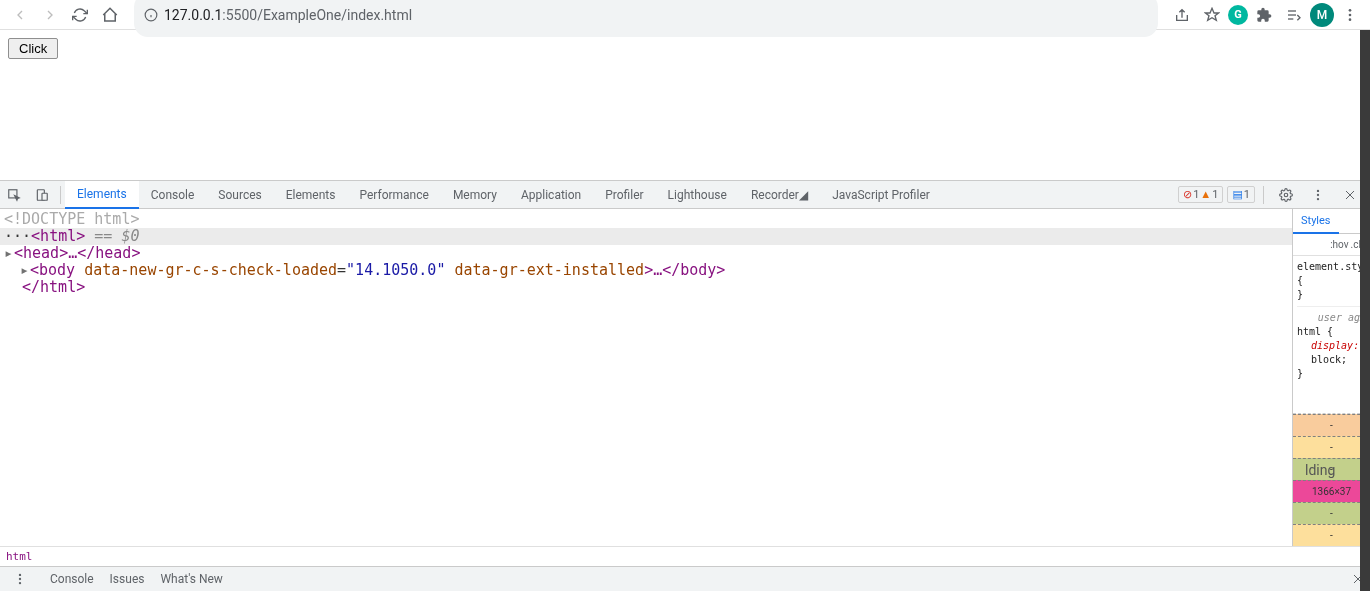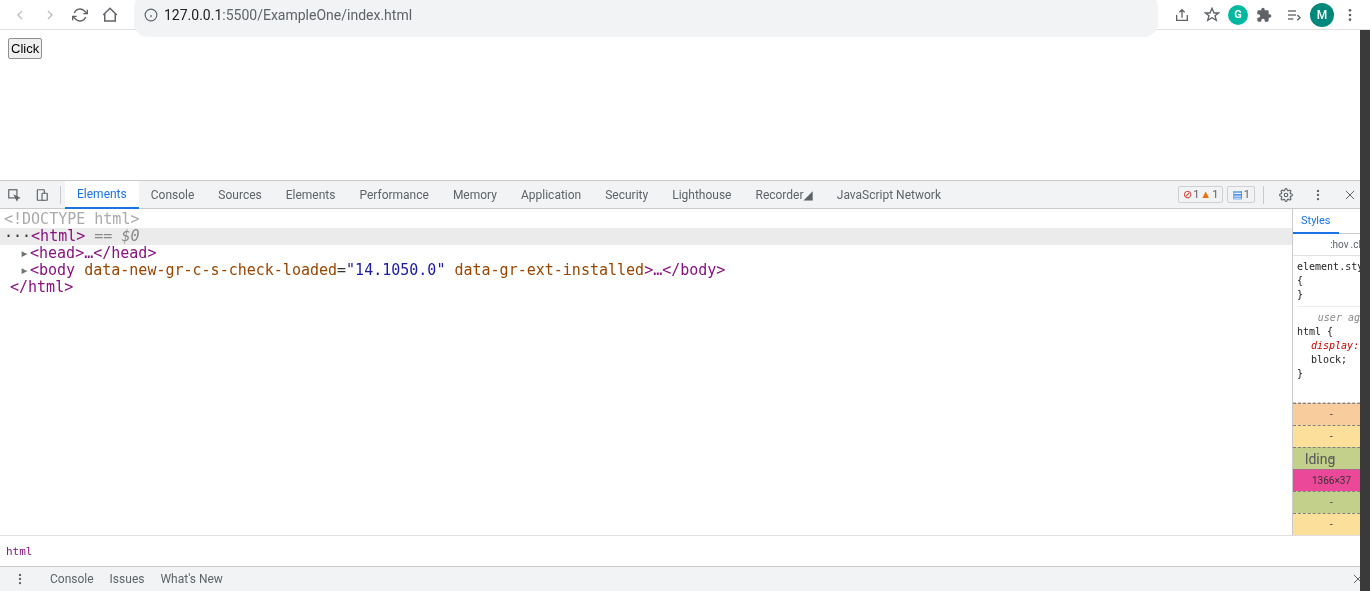--- a/index.html
+++ b/index.html
@@ -11,21 +11,21 @@
 .nav-btn.dis { color: #bdbdbd; }
 .url-bar { flex: 1; height: 44px; background: #f1f3f4; border-radius: 14px; margin: 0 8px; display: flex; align-items: center; padding: 0 10px; color: #5f6368; font-size: 14px; gap: 6px; }
 .url-text { color: #202124; }
 .url-text .host { color: #202124; }
 .url-text .path { color: #5f6368; }
 .profile-dot { width: 24px; height: 24px; border-radius: 50%; background: #00897b; color: #fff; display: flex; align-items: center; justify-content: center; font-size: 12px; font-weight: 500; }
 .ext-icon { width: 20px; height: 20px; border-radius: 50%; background: #00b8a0; color: #fff; display: flex; align-items: center; justify-content: center; font-size: 11px; font-weight: bold; }
 
 
 .page-area { background: #fff; padding: 8px; height: 150px; }
-.click-btn { padding: 2px 2px; background: #efefef; border: 1px solid #8f8f8f; border-radius: 2px; font-size: 13px; cursor: pointer; }
+.click-btn { padding: 2px 10px; background: #efefef; border: 1px solid #8f8f8f; border-radius: 2px; font-size: 13px; cursor: pointer; }
 
 
 .devtools { position: absolute; bottom: 25px; left: 0; right: 0; top: 180px; display: flex; flex-direction: column; border-top: 1px solid #cacaca; background: #fff; }
 
 .dt-tabs { height: 28px; background: #f1f3f4; display: flex; align-items: center; border-bottom: 1px solid #cacaca; font-size: 12px; color: #5f6368; text-align: center; }
 .dt-tool-icon { width: 28px; height: 28px; display: flex; align-items: center; justify-content: center; }
 .dt-sep { width: 1px; height: 18px; background: #cacaca; margin: 0 4px; }
 .dt-tab { padding: 0 12px; height: 28px; display: flex; align-items: center; cursor: pointer; }
 .dt-tab.active { color: #1a73e8; border-bottom: 2px solid #1a73e8; background: #fff; }
 .dt-right { margin-left: auto; display: flex; align-items: center; gap: 4px; padding-right: 6px; }
@@ -55,21 +55,21 @@
 .css-ua { color: #888; font-style: italic; text-align: right; }
 
 .box-model { border-top: 1px dashed #ccc; display: flex; flex-direction: column; }
 .bm-row { height: 22px; display: flex; align-items: center; justify-content: center; border-top: 1px dashed #808080; font-size: 10px; color: #333; position: relative; }
 .bm-margin { background: #f9cc9d; }
 .bm-border { background: #fddf9c; }
 .bm-padding { background: #c3d08b; }
 .bm-content { background: #ec4899; }
 .bm-label { position: absolute; left: 12px; font-size: 14px; color: #555; }
 
-.dt-breadcrumb { height: 31px; border-top: 1px solid #e0e0e0; display: flex; align-items: center; padding: 0 6px; font-family: Menlo, Consolas, monospace; font-size: 11px; color: #881280; }
+.dt-breadcrumb { height: 20px; border-top: 1px solid #e0e0e0; display: flex; align-items: center; padding: 0 6px; font-family: Menlo, Consolas, monospace; font-size: 11px; color: #881280; }
 
 
 .drawer { position: absolute; bottom: 0; left: 0; right: 0; height: 25px; background: #f1f3f4; border-top: 1px solid #cacaca; display: flex; align-items: center; font-size: 12px; color: #5f6368; padding: 0 6px; gap: 16px; }
 .drawer .close { margin-left: auto; }
 
 .right-scrollbar { position: absolute; right: 0; top: 30px; bottom: 0; width: 10px; background: #3a3a3a; }
 
 svg { display: block; }
 </style>
 </head>
@@ -160,27 +160,27 @@
         </svg>
       </div>
     <div class="dt-sep"></div>
     <div class="dt-tab active">Elements</div>
     <div class="dt-tab">Console</div>
     <div class="dt-tab">Sources</div>
     <div class="dt-tab">Elements</div>
     <div class="dt-tab">Performance</div>
     <div class="dt-tab">Memory</div>
     <div class="dt-tab">Application</div>
-    <div class="dt-tab">Security</div>
+    <div class="dt-tab">Profiler</div>
     <div class="dt-tab">Lighthouse</div>
     <div class="dt-tab">
         <span>Recorder</span> 
         <span>◢</span>
       </div>
-    <div class="dt-tab">JavaScript Network</div>
+    <div class="dt-tab">JavaScript Profiler</div>
     <div class="dt-right">
       <div class="badge-group">
         <span class="err-dot">⊘</span>
           <span>1</span>
         <span class="warn-dot">▲</span>
           <span>1</span>
       </div>
       <div class="badge-group">
         <span class="msg-dot">▤</span>
           <span>1</span>
@@ -205,23 +205,23 @@
             <line x1="20" y1="4" x2="4" y2="20"></line>
           </svg>
         </div>
     </div>
   </div>
 
   <div class="dt-body">
     <div class="dt-elements">
       <div class="dt-line"><span class="doctype">&lt;!DOCTYPE html&gt;</span></div>
       <div class="dt-line selected">···<span class="tag">&lt;html&gt;</span><span class="eq0"> == $0</span></div>
-      <div class="dt-line" style="padding-left:20px;"><span class="arrow">▸</span><span class="tag">&lt;head&gt;…&lt;/head&gt;</span></div>
+      <div class="dt-line" style="padding-left:4px;"><span class="arrow">▸</span><span class="tag">&lt;head&gt;…&lt;/head&gt;</span></div>
       <div class="dt-line" style="padding-left:20px;"><span class="arrow">▸</span><span class="tag">&lt;<span>body</span></span> <span class="attr-n">data-new-gr-c-s-check-loaded</span>=<span class="attr-v">"14.1050.0"</span> <span class="attr-n">data-gr-ext-installed</span><span class="tag">&gt;</span><span class="tag">…&lt;/body&gt;</span></div>
-      <div class="dt-line" style="padding-left:10px;"><span class="tag">&lt;/html&gt;</span></div>
+      <div class="dt-line" style="padding-left:22px;"><span class="tag">&lt;/html&gt;</span></div>
     </div>
 
     <div class="dt-styles">
       <div class="styles-tab-row">
         <div class="styles-tab">Styles</div>
         <span style="margin-left:auto;padding:0 4px;">»</span>
       </div>
       <div class="styles-filter">
         <span>:hov</span>
         <span>.cls</span>

